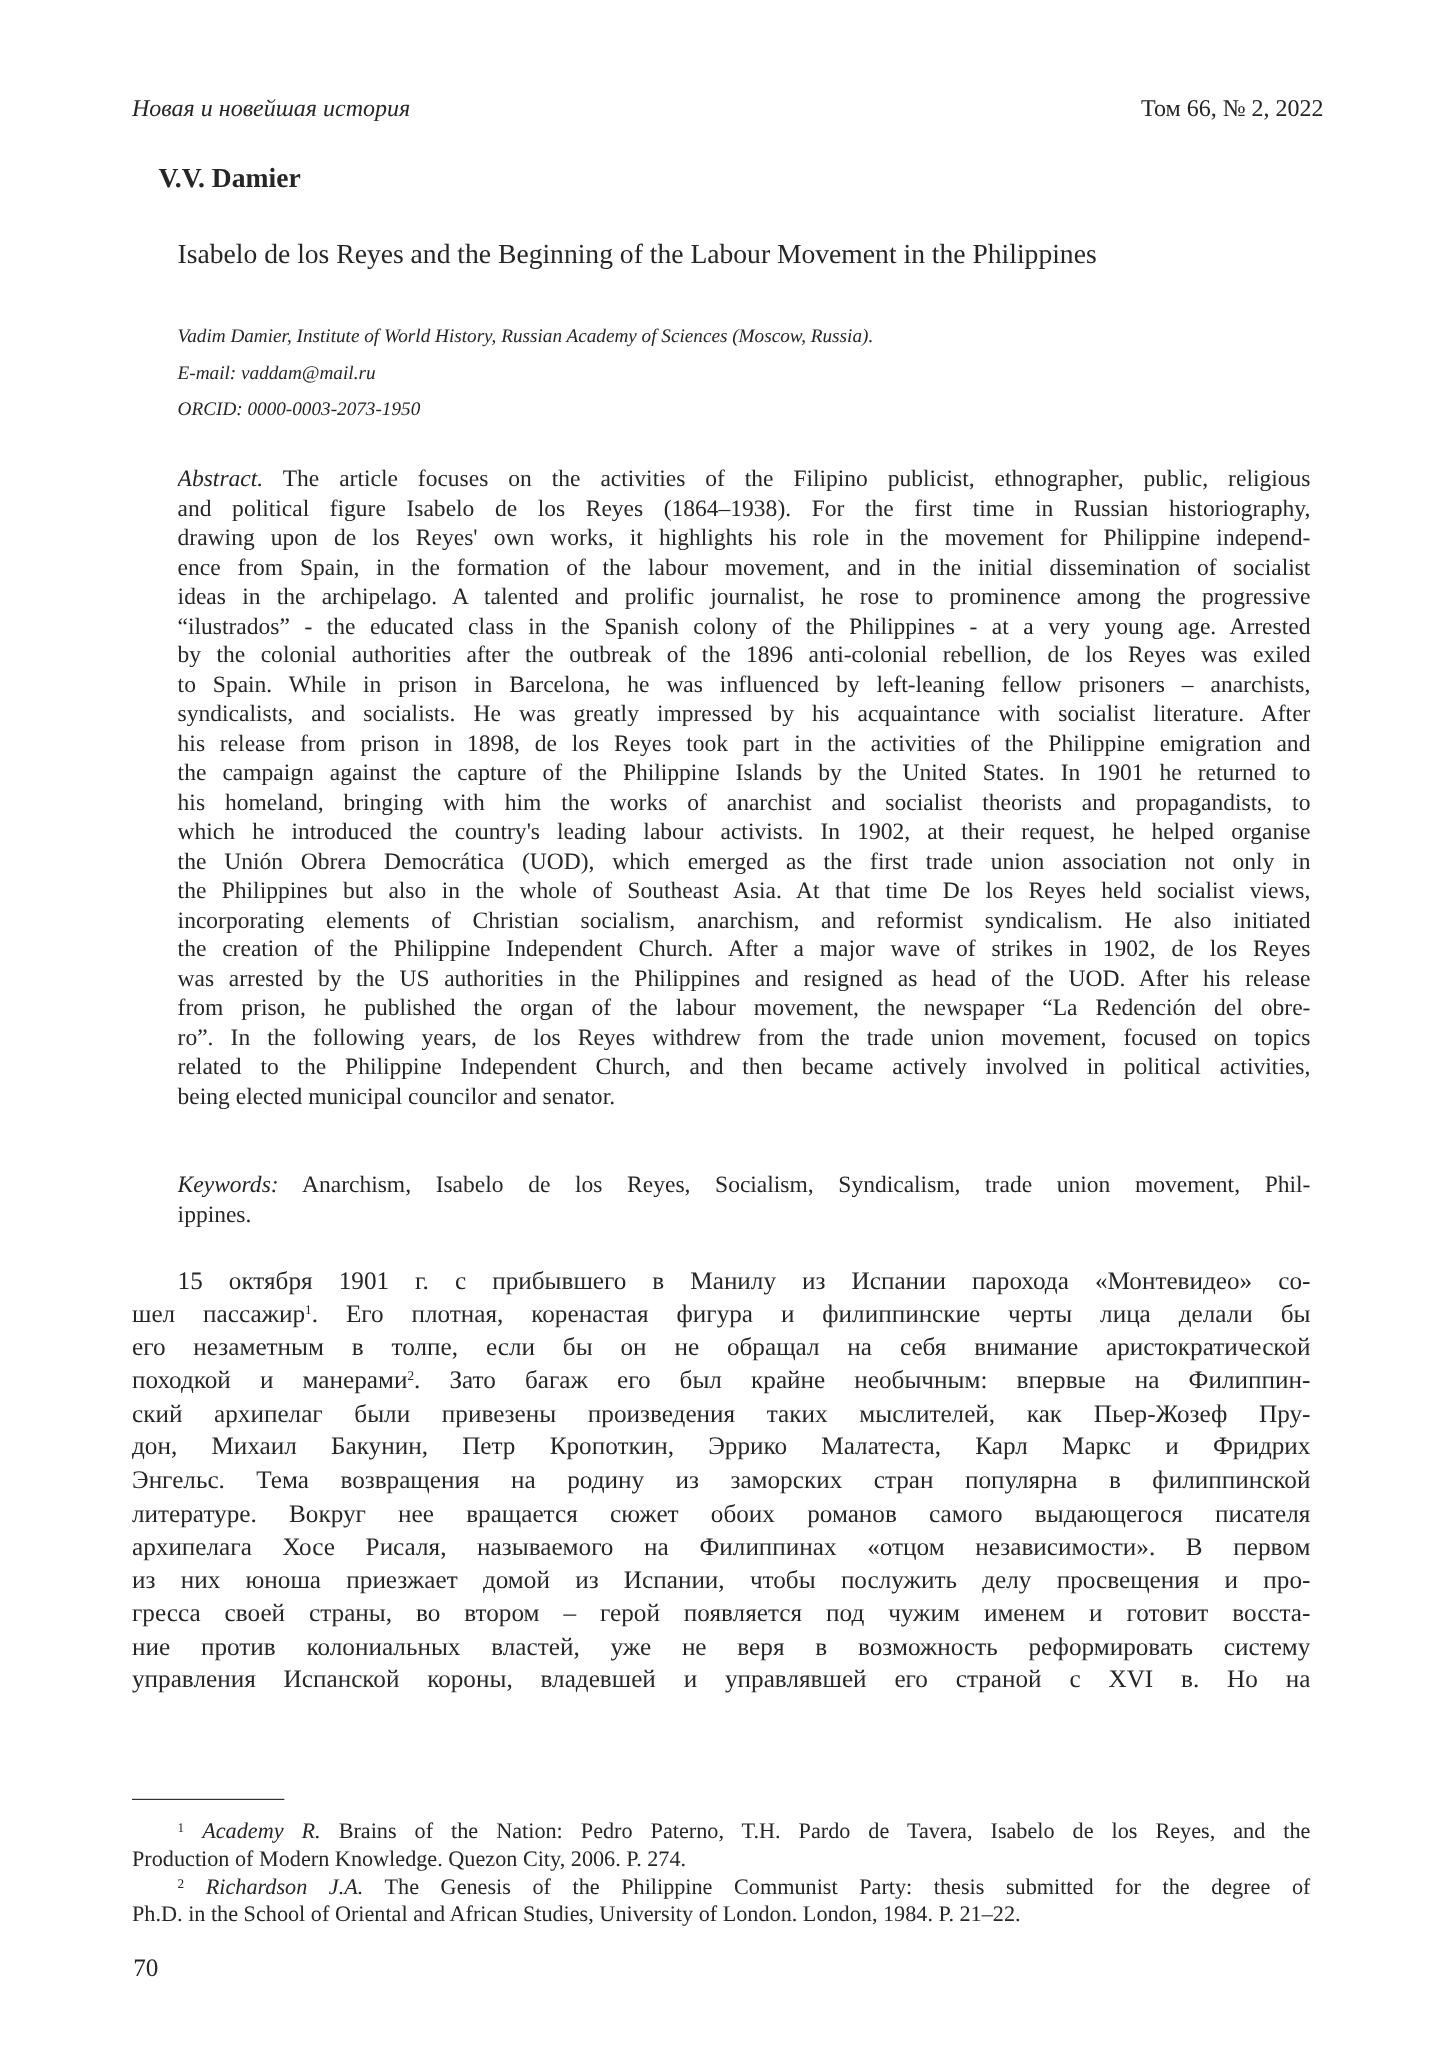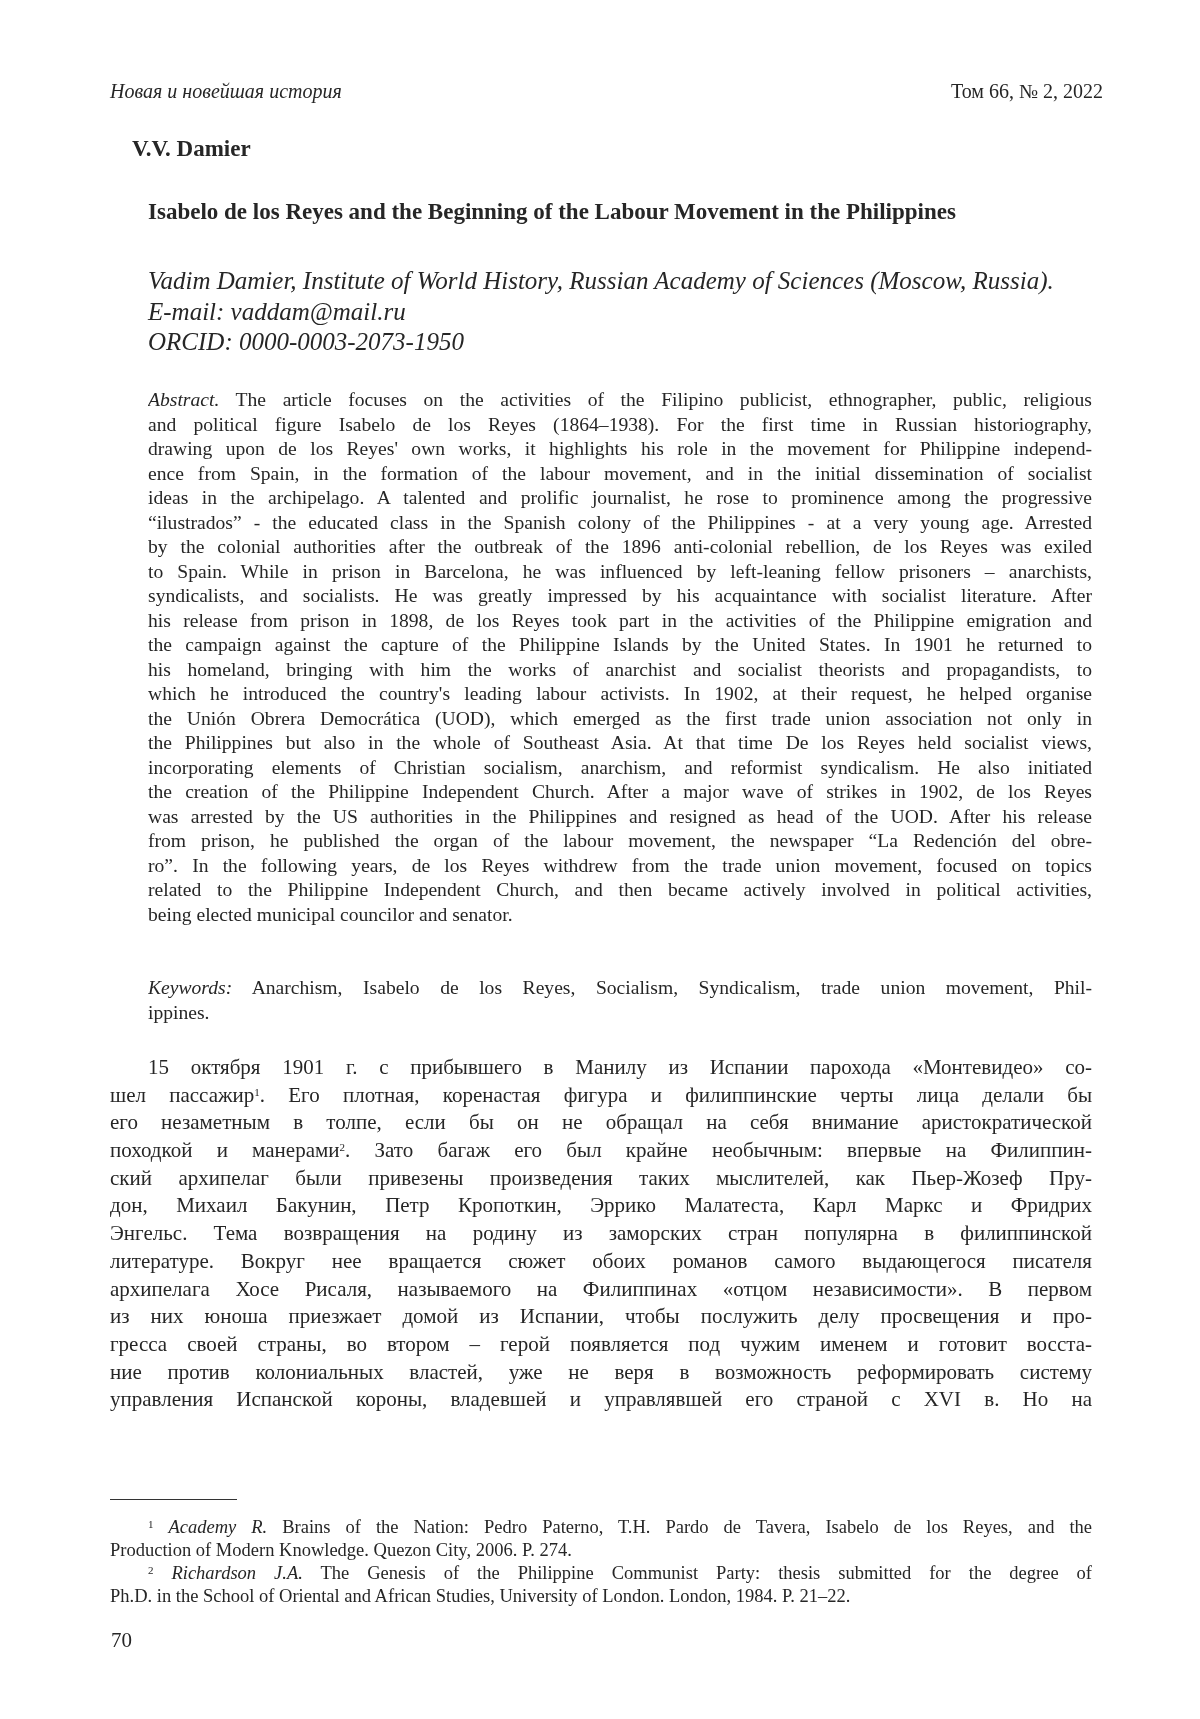--- a/index.html
+++ b/index.html
@@ -2,22 +2,22 @@
 <html><head>
 <meta charset="utf-8">
 <style>
   html, body { margin: 0; padding: 0; background: #ffffff; }
   body { width: 1200px; height: 1719px; position: relative; overflow: hidden;
          font-family: "Liberation Serif", "DejaVu Serif", serif; color: #262626; }
   .hdr { position: absolute; top: 80px; font-size: 20px; }
   .hdr-left { left: 110px; font-style: italic; }
   .hdr-right { right: 97px; }
   .author { position: absolute; left: 132px; top: 136px; font-size: 23px; font-weight: bold; }
-  .title { position: absolute; left: 148px; top: 199px; font-size: 23px; font-weight: bold; white-space: nowrap; }
-  .affil { position: absolute; left: 148px; top: 266px; font-size: 25px; font-style: italic; line-height: 30.5px; }
+  .title { position: absolute; left: 148px; top: 199px; font-size: 23px; font-weight: normal; white-space: nowrap; }
+  .affil { position: absolute; left: 148px; top: 266px; font-size: 16px; font-style: italic; line-height: 30.5px; }
   .affil div { white-space: nowrap; }
   .abstract { position: absolute; left: 148px; width: 944px; top: 388px; font-size: 19.6px; line-height: 24.5px; }
   .line { display: block; text-align: justify; text-align-last: justify; height: 24.5px; white-space: nowrap; }
   .line.last { text-align-last: left; }
   .keywords { position: absolute; left: 148px; width: 944px; top: 976px; font-size: 19.6px; line-height: 24.5px; }
   .body { position: absolute; left: 110px; width: 982px; top: 1054px; font-size: 21px; line-height: 27.7px; }
   .body .line { height: 27.7px; }
   sup { font-size: 11px; vertical-align: top; position: relative; top: -3px; }
   .it { font-style: italic; }
   .rule { position: absolute; left: 110px; top: 1499px; width: 127px; height: 0; border-top: 1.5px solid #333; }

